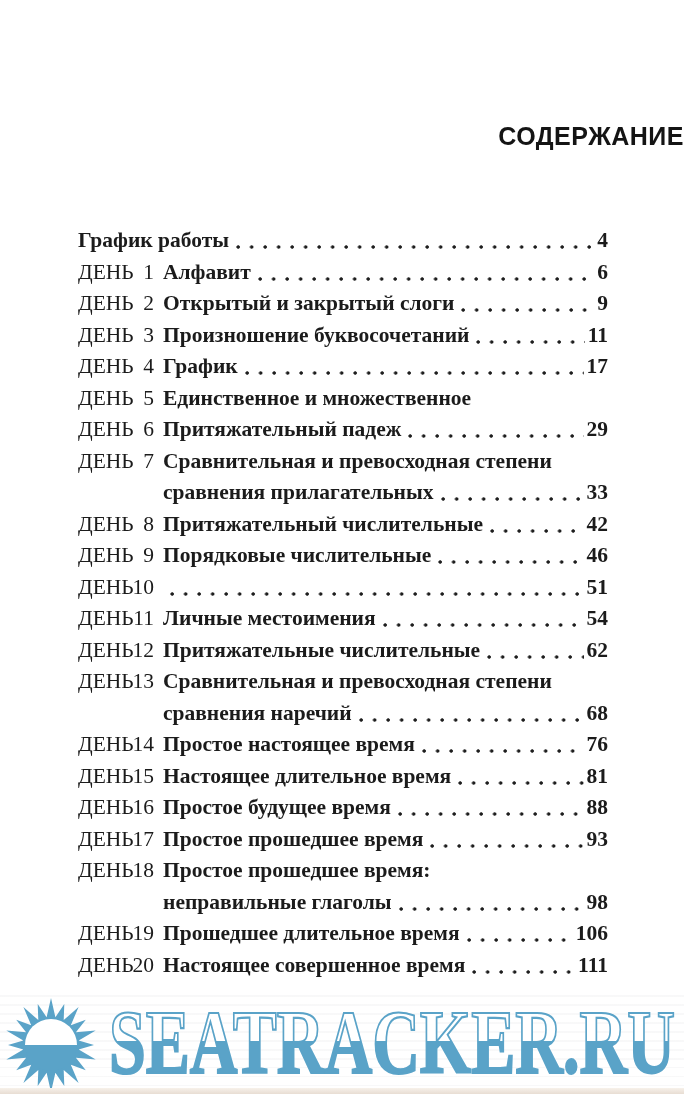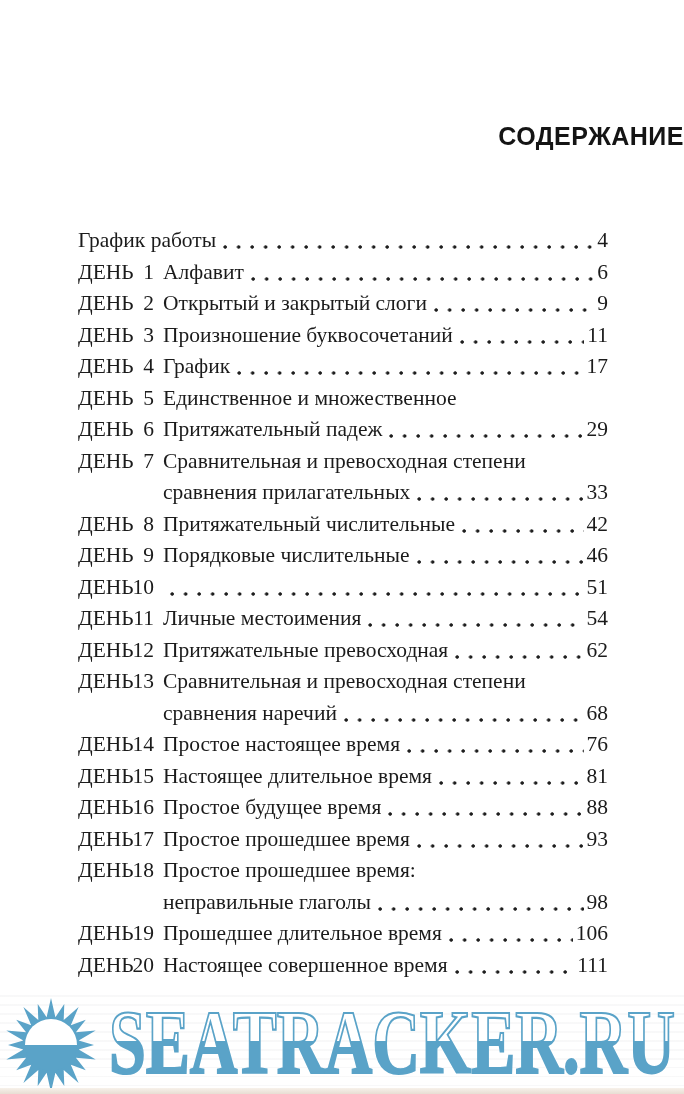--- a/index.html
+++ b/index.html
@@ -22,21 +22,21 @@
     color:#141414;
   }
   .toc {
     position:absolute;
     top:225px; left:78px;
     width:530px;
   }
   .toc-row { display:flex; align-items:flex-start; }
   .col-label { flex:none; width:50px; font-size:21.5px; line-height:31.5px; }
   .col-num   { flex:none; width:26px; text-align:right; font-size:21.5px; line-height:31.5px; }
-  .col-main  { flex:1 1 auto; margin-left:9px; min-width:0; }
+  .col-main  { flex:1 1 auto; margin-left:9px; min-width:0;font-weight:bold; }
   .col-main.no-indent { margin-left:0; }
   .toc-line  { display:flex; align-items:baseline; font-size:21.5px; line-height:31.5px; }
   .t   { flex:none; white-space:pre; }
   .leader {
     flex:1 1 auto;
     align-self:stretch;
     margin:0 3px 0 7px;
     min-width:14px;
     background-image: radial-gradient(circle at 2.2px 2.2px, #1e1e1e 1.55px, rgba(0,0,0,0) 2.1px);
     background-size:13.5px 4.4px;
@@ -195,21 +195,21 @@
           <span class="leader"></span>
           <span class="pg">54</span>
         </div>
       </div>
     </div>
     <div class="toc-row">
       <span class="col-label">ДЕНЬ</span>
       <span class="col-num">12</span>
       <div class="col-main">
         <div class="toc-line">
-          <span class="t">Притяжательные превосходная</span>
+          <span class="t">Притяжательные числительные</span>
           <span class="leader"></span>
           <span class="pg">62</span>
         </div>
       </div>
     </div>
     <div class="toc-row">
       <span class="col-label">ДЕНЬ</span>
       <span class="col-num">13</span>
       <div class="col-main">
         <div class="toc-line">

